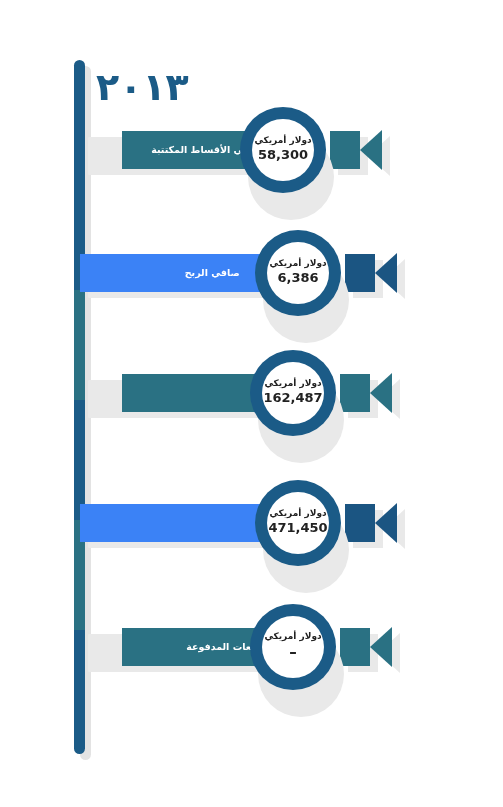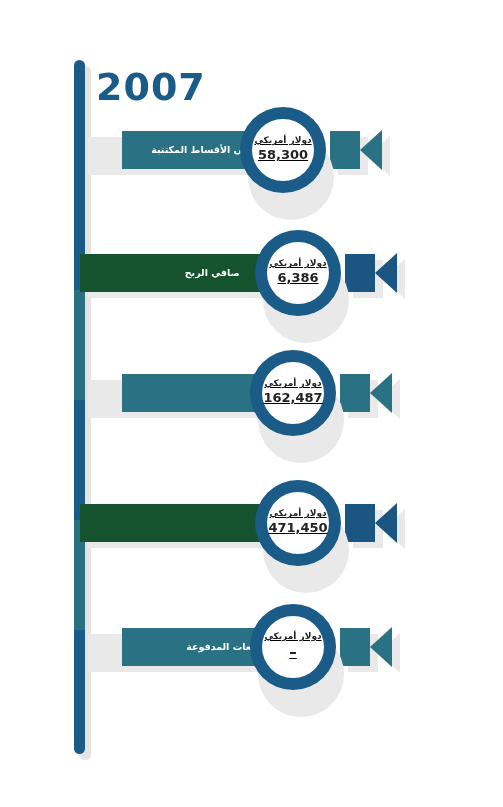--- a/index.html
+++ b/index.html
@@ -62,21 +62,21 @@
     top:0;
     height:38px;
     display:flex;
     flex-direction:row;
     align-items:center;
     justify-content:flex-start;
     box-sizing:border-box;
     padding-right:10px;
   }
   .bar.teal{background:#2a7183;margin-left:42px;}
-  .bar.navy{background:#14532d;}
+  .bar.navy{background:#3b82f6;}
 
   .bar-label{
     color:#ffffff;
     font-size:9.5px;
     font-weight:bold;
     line-height:1.25;
     text-align:right;
     direction:rtl;
     white-space:pre-line;
     flex:1 1 auto;
@@ -129,21 +129,20 @@
     border-radius:50%;
     background:#e9e9e9;
   }
   .circle{
     position:absolute;
     width:86px;height:86px;
     border-radius:50%;
     background:#1b5b87;
     display:flex;align-items:center;justify-content:center;
     box-sizing:border-box;
-    text-decoration:underline;
   }
   .circle-inner{
     width:62px;height:62px;
     border-radius:50%;
     background:#ffffff;
     display:flex;
     flex-direction:column;
     align-items:center;
     justify-content:center;
     box-sizing:border-box;
@@ -171,21 +170,21 @@
 <body>
 
 <div id="stage">
 
   <div class="spine-shadow"></div>
   <div class="spine">
     <div class="seg" style="top:230px;height:110px;"></div>
     <div class="seg" style="top:460px;height:110px;"></div>
   </div>
 
-  <div class="year">2007</div>
+  <div class="year">٢٠١٣</div>
 
   <div id="rows-host">
       <div class="row" style="top: 131px;">
         <div class="tail-shadow" style="left: 338px; width: 30px;"></div>
         <div class="tip-shadow" style="left: 368px;"></div>
         <div class="tail teal" style="left: 330px; width: 30px;"></div>
         <div class="tip teal" style="left: 360px;"></div>
         <div class="bar-shadow" style="width: 185px;"></div>
         <div class="bar teal" style="width: 185px;">
           <span class="chevron">›</span>

